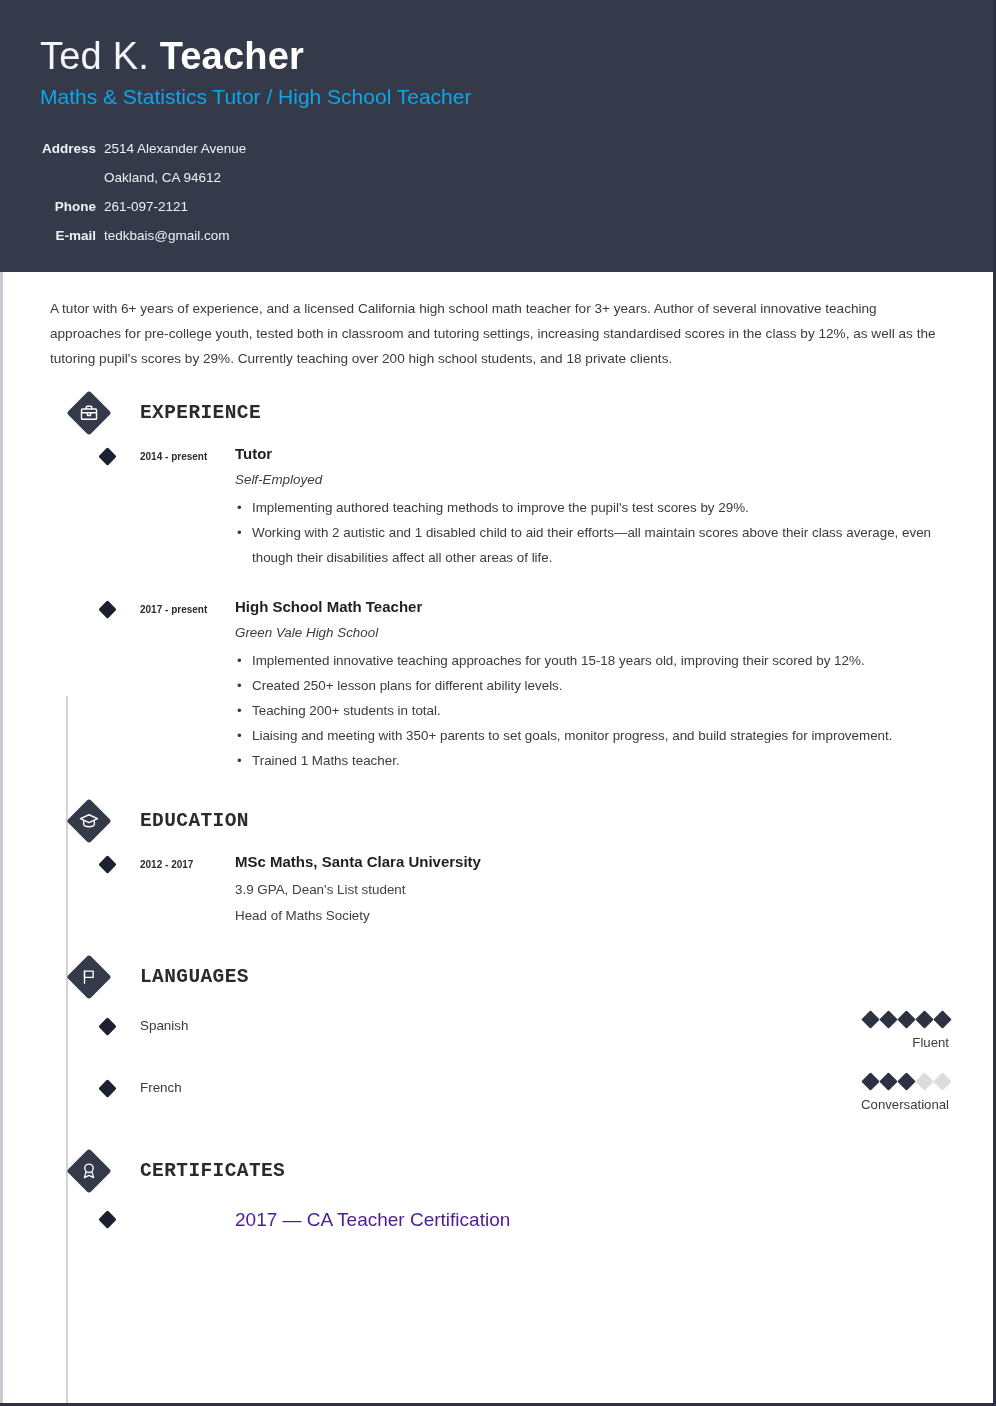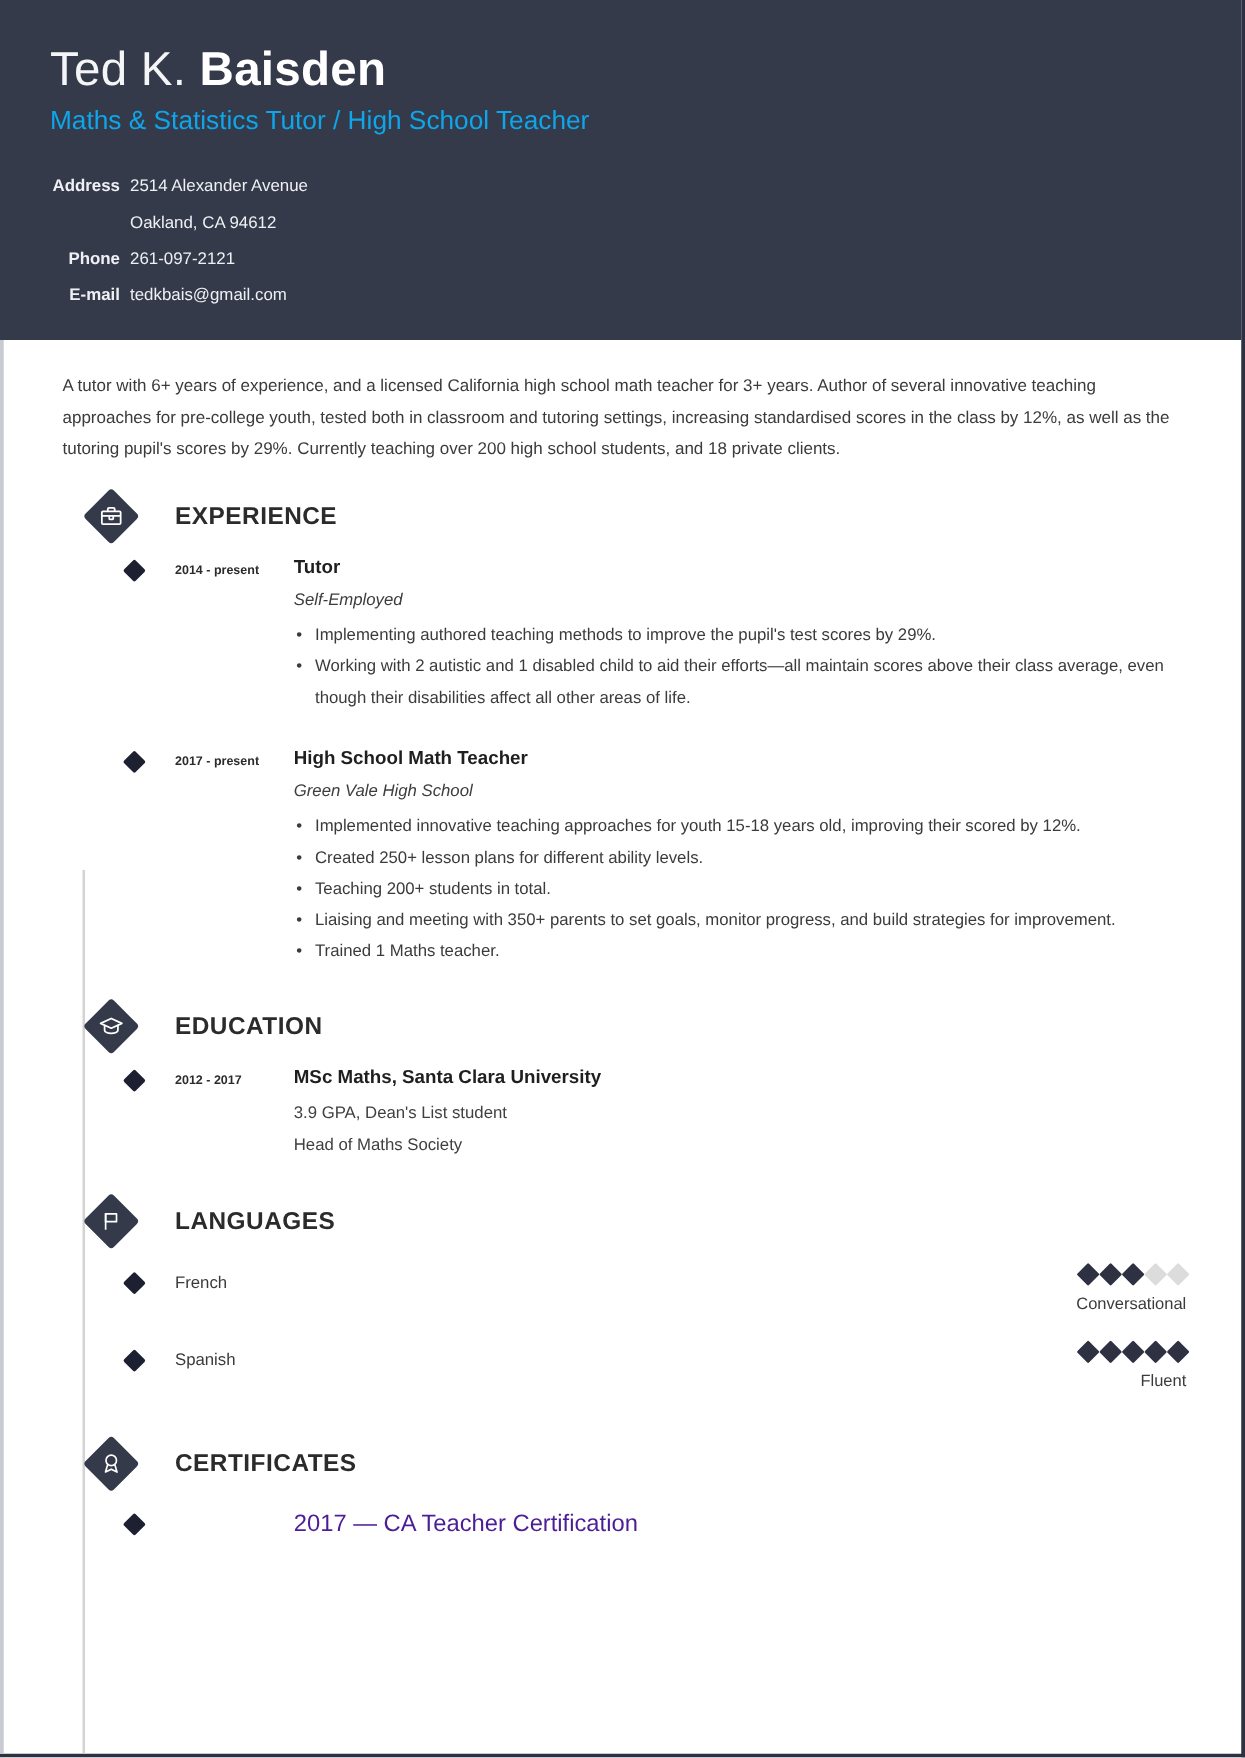--- a/index.html
+++ b/index.html
@@ -108,20 +108,21 @@
     position: relative;
     z-index: 1;
     margin-top: 20px;
   }
 
   
   .section-head {
     position: relative;
     height: 44px;
     margin-bottom: 4px;
+    font-family: Liberation Mono, monospace;
   }
   .sec-icon {
     position: absolute;
     left: 27px;
     top: 0;
     width: 44px;
     height: 44px;
   }
   .diamond-badge {
     width: 32px;
@@ -284,21 +285,21 @@
   .sec-gap { height: 18px; }
   .sec-gap-lg { height: 26px; }
 </style>
 </head>
 <body>
 
 <div class="page">
   <div class="page-edge-left"></div>
 
   <div class="header">
-    <h1 class="name"><span>Ted K. </span><b>Baisden</b></h1>
+    <h1 class="name"><span>Ted K. </span><b>Teacher</b></h1>
     <div class="job-title">Maths &amp; Statistics Tutor / High School Teacher</div>
 
     <table class="contact-table">
       <tbody>
           <tr>
         <td class="contact-label">Address</td>
         <td class="contact-value">2514 Alexander Avenue</td>
       </tr>
       <tr>
         <td class="contact-label"></td>
@@ -408,47 +409,47 @@
               <path d="M6 4.2h11.6v8.2H6z"></path>
             </svg>
           </div>
         </div>
         <div class="sec-title">LANGUAGES</div>
       </div>
 
       <div class="lang-row">
         <div class="bullet-diamond"></div>
         <div class="lang-inner">
+          <div class="lang-name">Spanish</div>
+          <div class="lang-rating">
+            <div class="dots">
+              <span class="rdiamond"></span>
+              <span class="rdiamond"></span>
+              <span class="rdiamond"></span>
+              <span class="rdiamond"></span>
+              <span class="rdiamond"></span>
+            </div>
+            <div class="lang-level">Fluent</div>
+          </div>
+        </div>
+      </div>
+
+      <div class="lang-row">
+        <div class="bullet-diamond"></div>
+        <div class="lang-inner">
           <div class="lang-name">French</div>
           <div class="lang-rating">
             <div class="dots">
               <span class="rdiamond"></span>
               <span class="rdiamond"></span>
               <span class="rdiamond"></span>
               <span class="rdiamond off"></span>
               <span class="rdiamond off"></span>
             </div>
             <div class="lang-level">Conversational</div>
-          </div>
-        </div>
-      </div>
-
-      <div class="lang-row">
-        <div class="bullet-diamond"></div>
-        <div class="lang-inner">
-          <div class="lang-name">Spanish</div>
-          <div class="lang-rating">
-            <div class="dots">
-              <span class="rdiamond"></span>
-              <span class="rdiamond"></span>
-              <span class="rdiamond"></span>
-              <span class="rdiamond"></span>
-              <span class="rdiamond"></span>
-            </div>
-            <div class="lang-level">Fluent</div>
           </div>
         </div>
       </div>
 
       <div class="sec-gap-lg"></div>
 
       <div class="section-head">
         <div class="sec-icon">
           <div class="diamond-badge">
             <svg width="19" height="19" viewBox="0 0 24 24" fill="none" stroke="#ffffff" stroke-width="1.7" stroke-linejoin="round">

